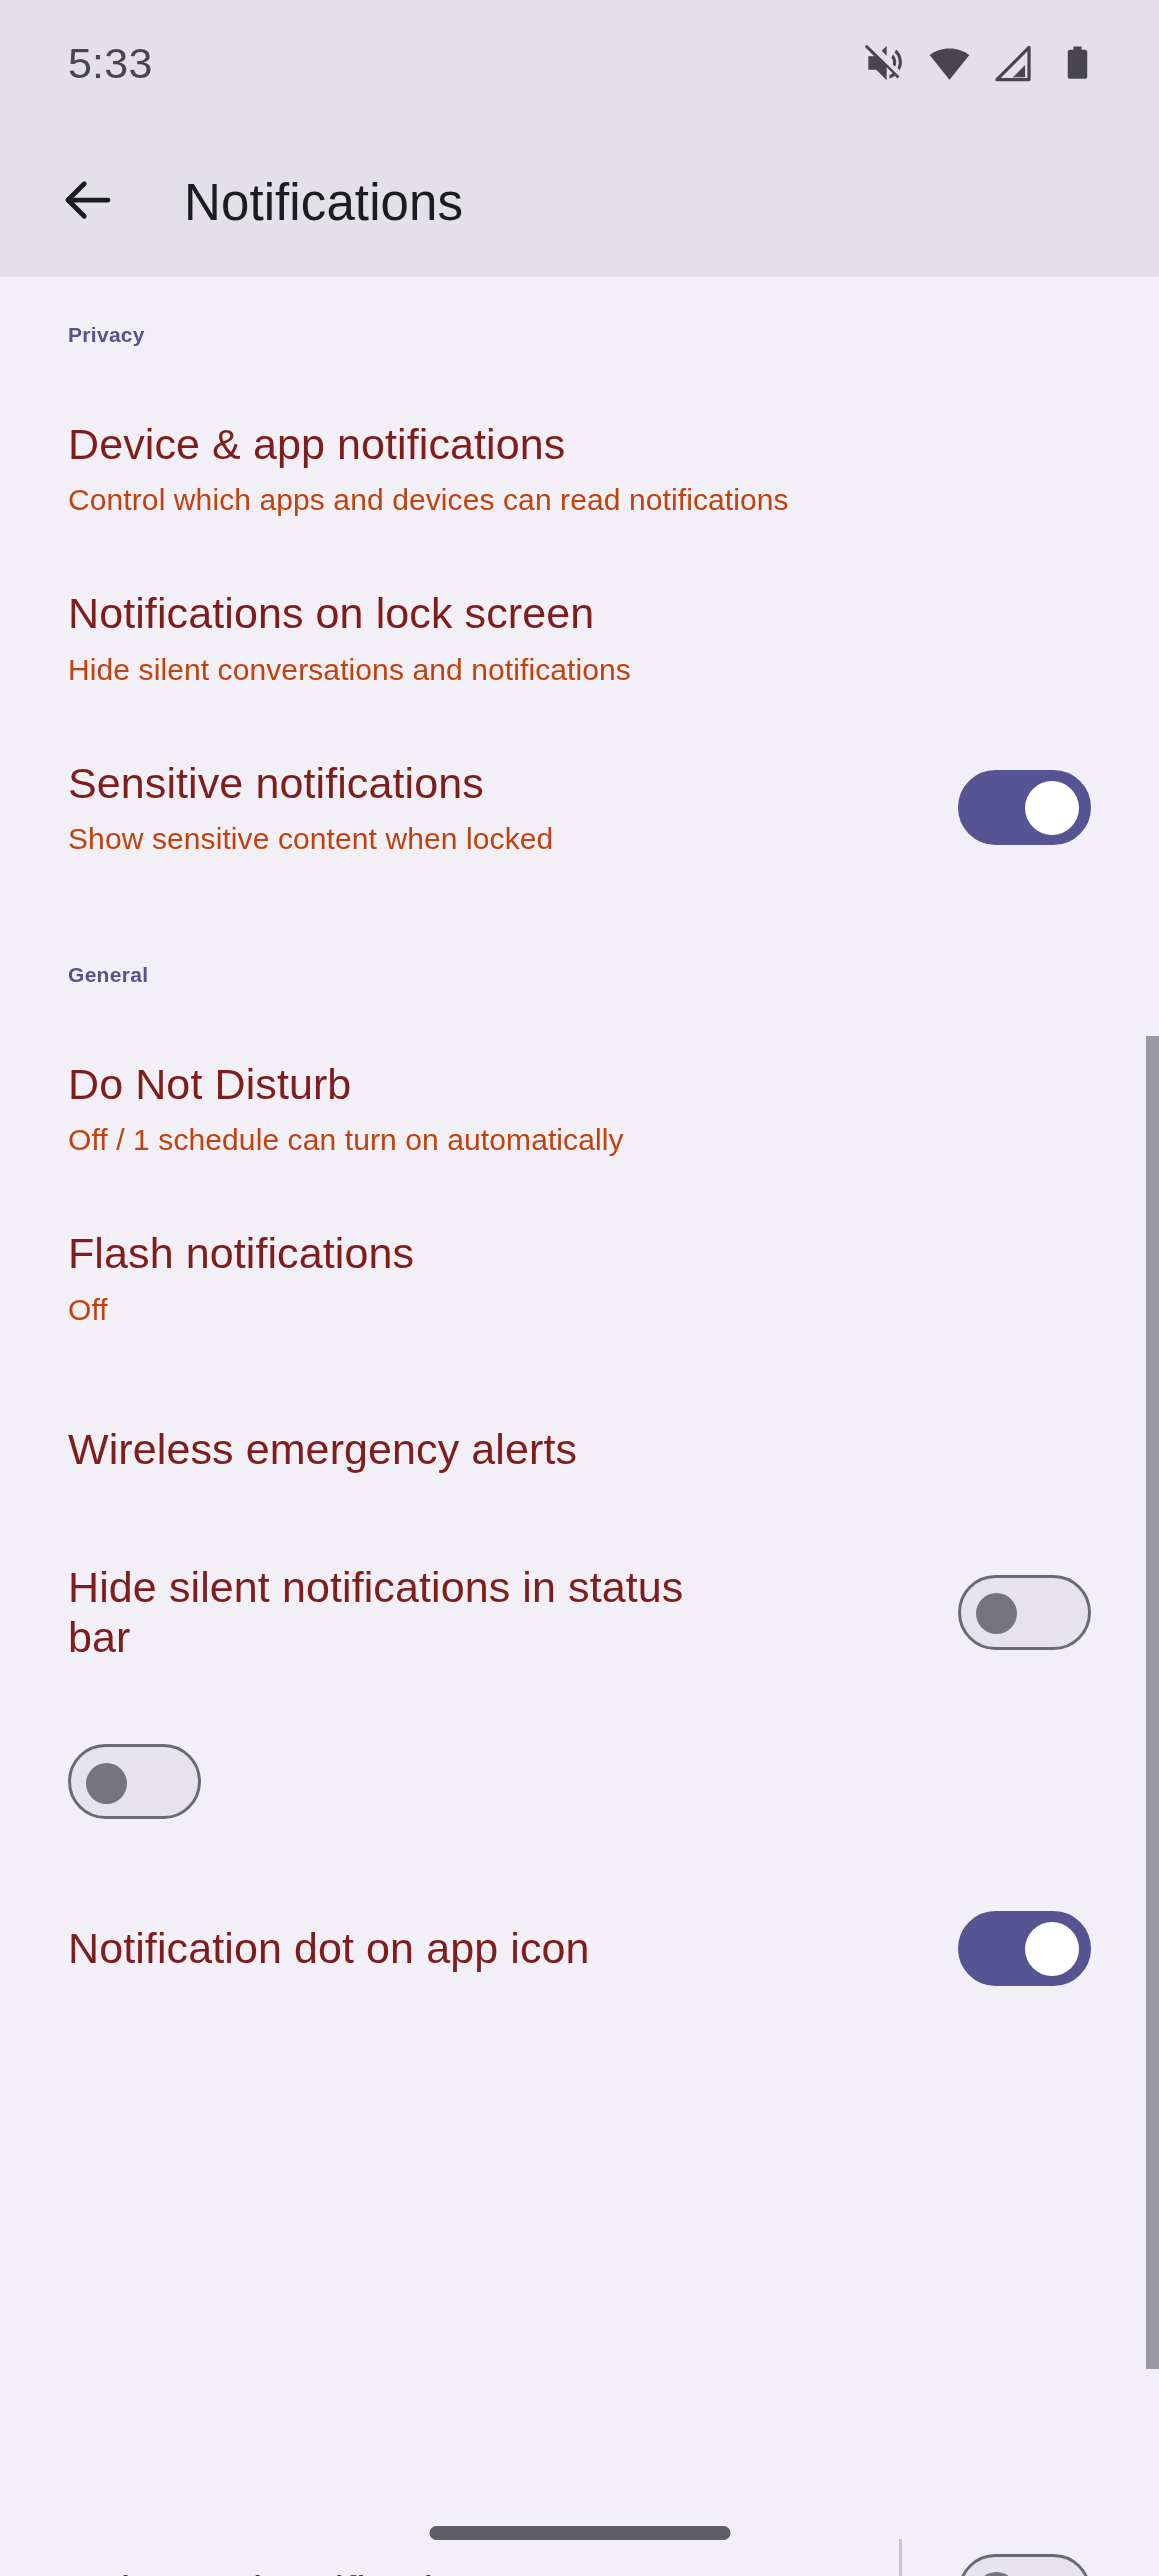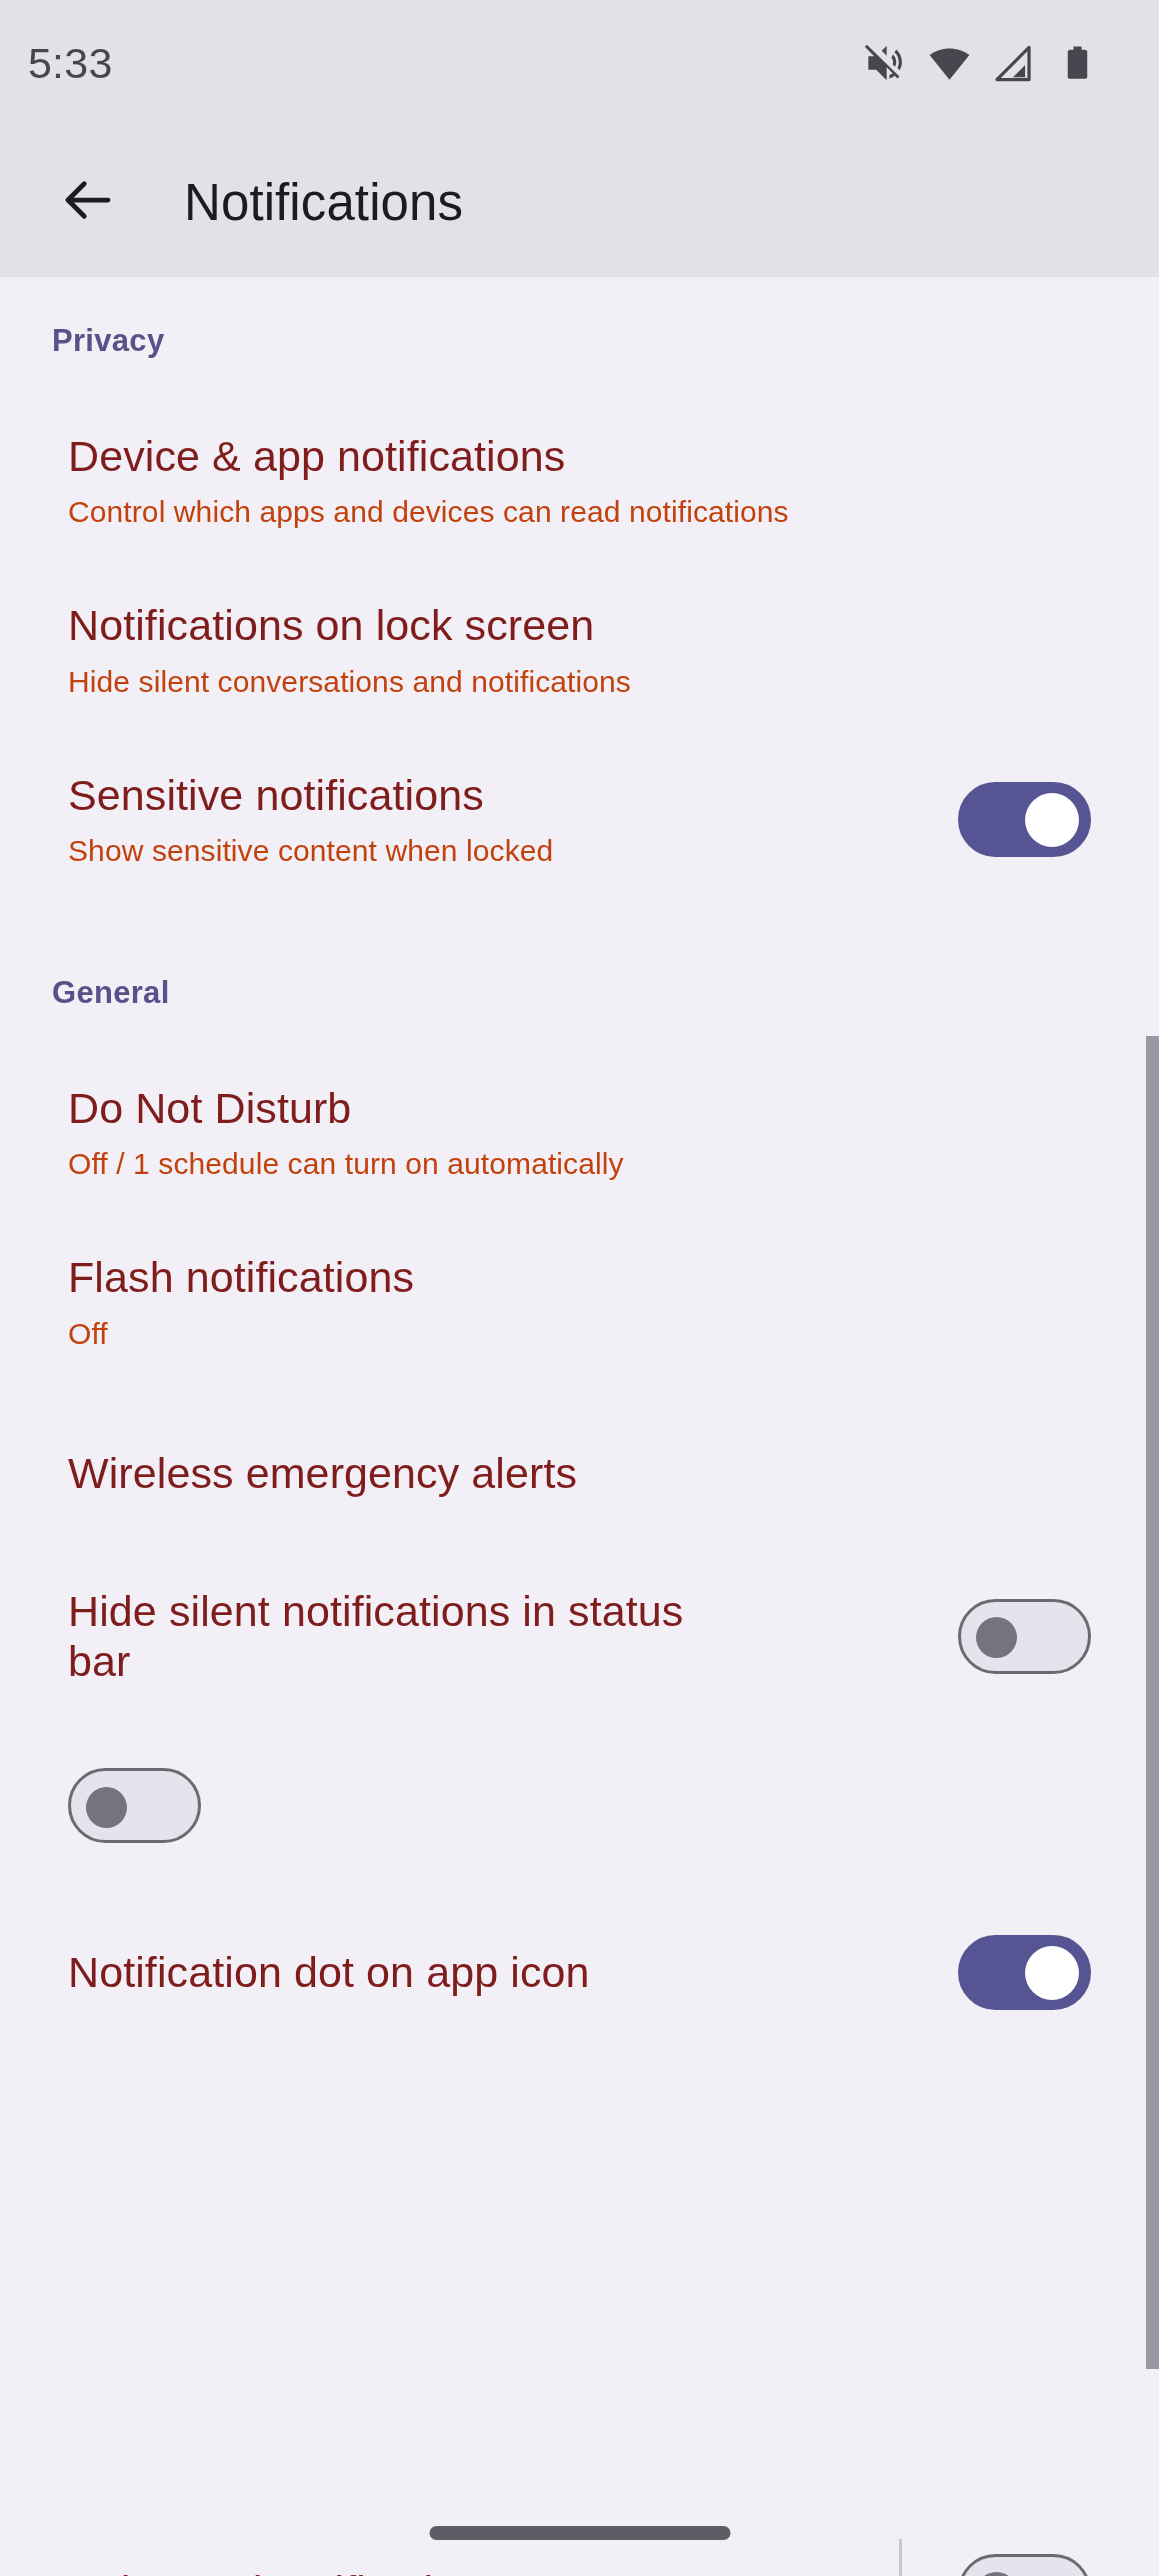--- a/index.html
+++ b/index.html
@@ -15,21 +15,21 @@
     background:#F2EFF6;
     overflow:hidden;
   }
 
   
   .statusbar {
     position:absolute; top:0; left:0;
     width:1159px; height:126px;
     background:#E3E0E7;
     display:flex; align-items:center;
-    padding:0 62px 0 28px;
+    padding:0 62px 0 68px;
   }
   .status-clock {
     font-size:43px; color:#48454E; letter-spacing:0.2px;
     line-height:1;
   }
   .status-icons {
     margin-left:auto;
     display:flex; align-items:center; gap:23px;
   }
   .status-icons svg { display:block; }
@@ -59,23 +59,23 @@
 
   
   .content {
     position:absolute;
     top:277px; left:0;
     width:1159px; height:2299px;
     background:#F2EFF6;
   }
 
   .section-header {
-    padding:0 52px;
+    padding:0 68px;
     color:#575289;
-    font-size:31px;
+    font-size:21px;
     font-weight:700;
     letter-spacing:0.3px;
   }
 
   .row {
     display:flex;
     align-items:center;
     padding:0 68px;
     min-height:97px;
   }

